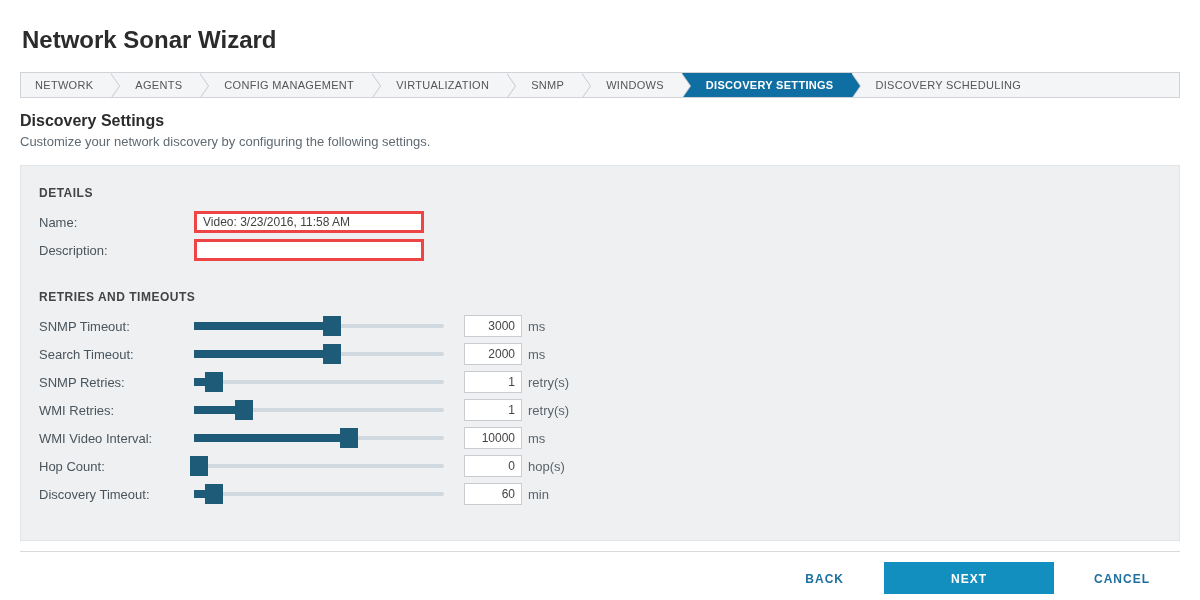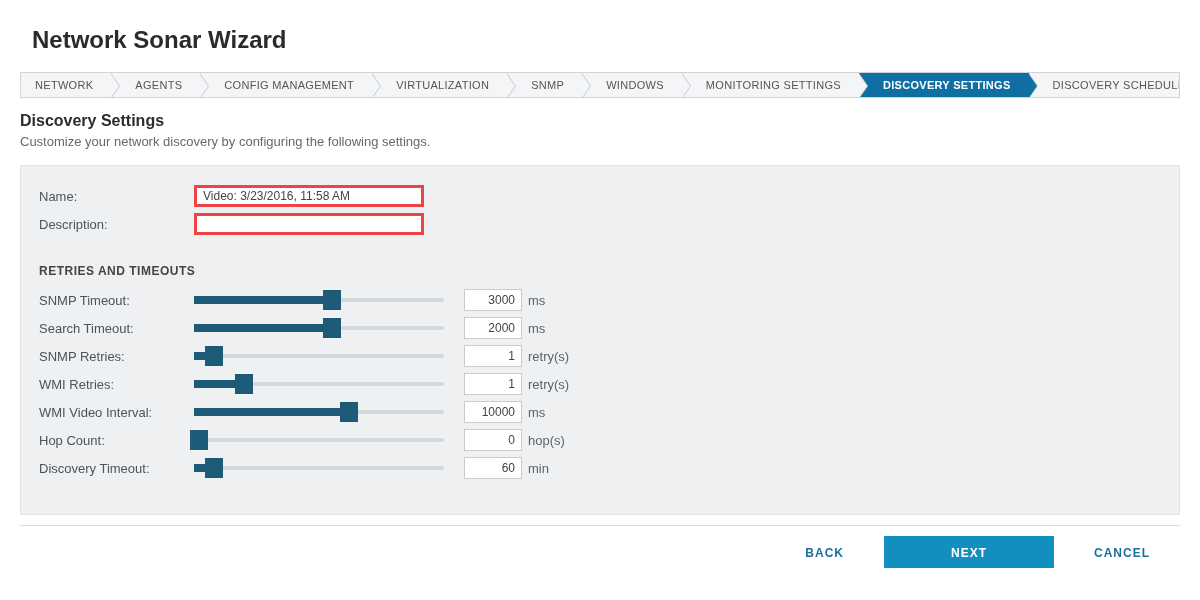--- a/index.html
+++ b/index.html
@@ -10,21 +10,21 @@
     font-size: 13px;
     width: 1200px;
   }
   .page {
     padding: 20px 20px 0 20px;
   }
   h1.page-title {
     font-size: 24px;
     font-weight: 600;
     color: #2b2b2b;
-    margin: 6px 0 18px 12px;
+    margin: 6px 0 18px 2px;
   }
   
   .steps {
     display: flex;
     align-items: stretch;
     border: 1px solid #d0d4d8;
     background: #f4f5f6;
     height: 26px;
     overflow: hidden;
     margin-bottom: 14px;
@@ -203,30 +203,30 @@
 <div class="page">
   <h1 class="page-title">Network Sonar Wizard</h1>
 
   <div class="steps" id="steps">
       <div class="step">NETWORK</div>
       <div class="step">AGENTS</div>
       <div class="step">CONFIG MANAGEMENT</div>
       <div class="step">VIRTUALIZATION</div>
       <div class="step">SNMP</div>
       <div class="step">WINDOWS</div>
-      <div class="step">MONITORING SETTINGS</div>
       <div class="step active">DISCOVERY SETTINGS</div>
       <div class="step">DISCOVERY SCHEDULING</div>
     </div>
 
   <div class="section-title">Discovery Settings</div>
   <div class="section-sub">Customize your network discovery by configuring the following settings.</div>
 
   <div class="panel">
 
+    <div class="group-hdr">DETAILS</div>
 
     <div class="row">
       <div class="label">Name:</div>
       <input type="text" class="field" value="Video: 3/23/2016, 11:58 AM" style="">
     </div>
     <div class="row">
       <div class="label">Description:</div>
       <input type="text" class="field" value="" style="">
     </div>
 

